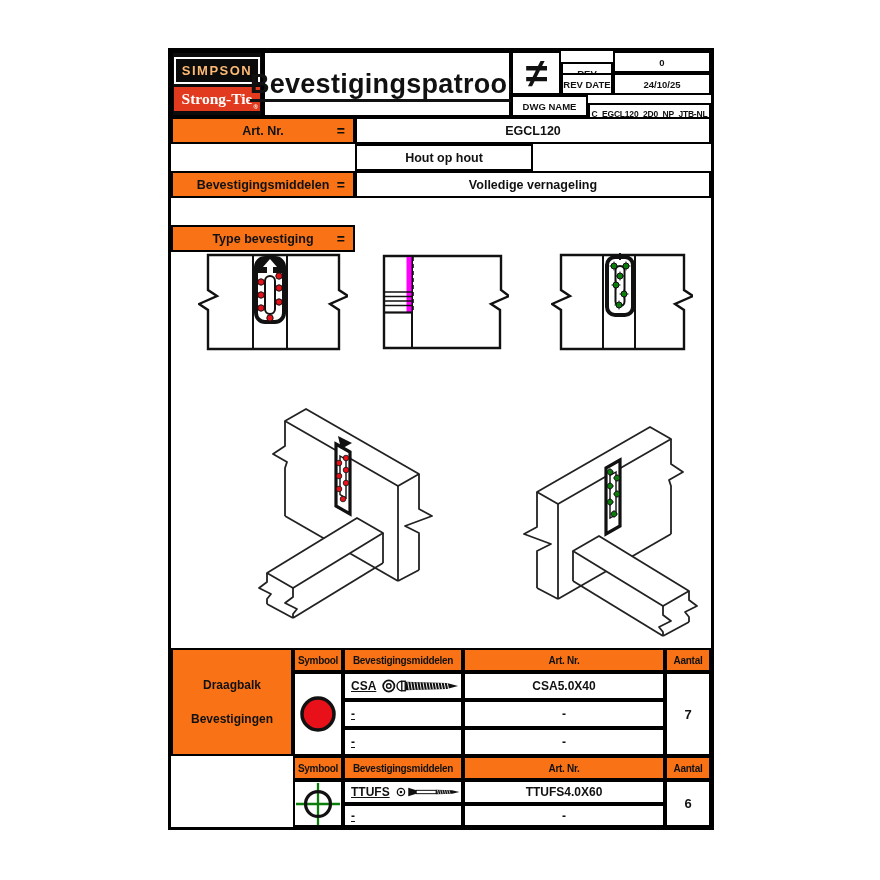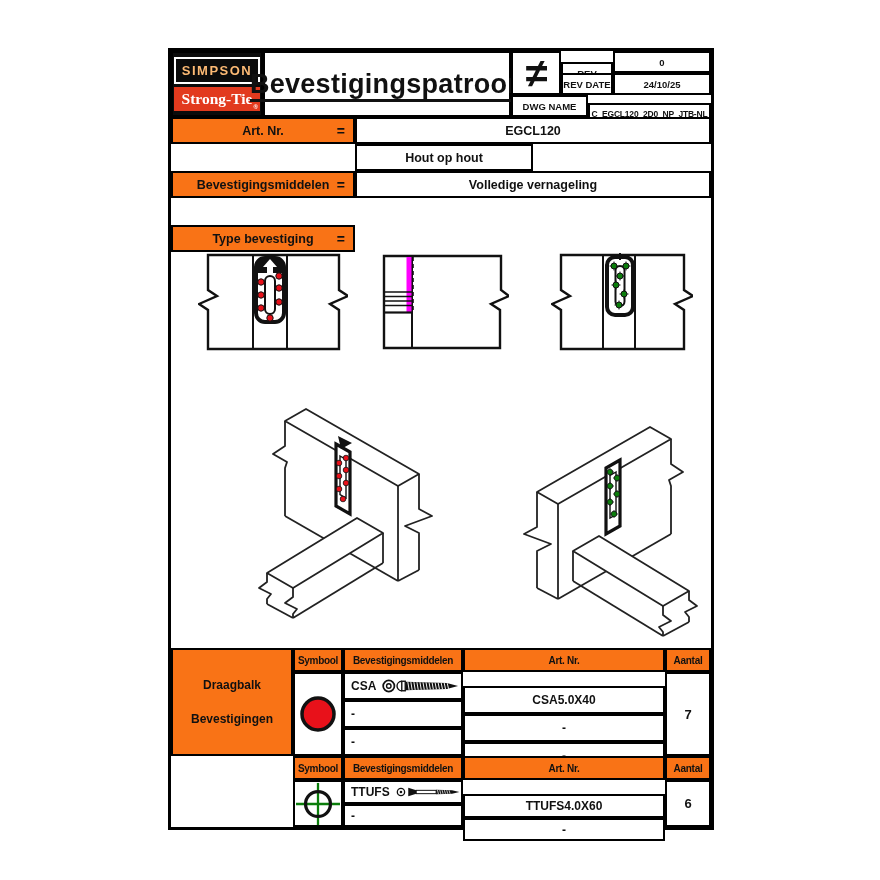--- a/index.html
+++ b/index.html
@@ -18,22 +18,22 @@
   .neq-cell{font-size:40px;font-weight:bold;font-style:italic;}
   .sm{font-size:9.5px;font-weight:bold;}
   .xs{font-size:8.5px;font-weight:bold;letter-spacing:-0.2px;}
   
   .info-label{font-size:12.5px;font-weight:bold;position:relative;}
   .info-label .eq{position:absolute;right:8px;font-size:14px;font-weight:bold;}
   .info-val{font-size:12.5px;font-weight:bold;}
   
   .th{font-size:10px;font-weight:bold;letter-spacing:-0.3px;}
   .group-cell{font-size:12px;font-weight:bold;flex-direction:column;line-height:1.25;gap:19px;}
-  .fast-cell{justify-content:flex-start;padding-left:6px;gap:5px;font-size:12px;font-weight:bold;}
-  .art-cell{font-size:12px;font-weight:bold;margin-top:14px;}
+  .fast-cell{justify-content:flex-start;padding-left:6px;gap:5px;font-size:12px;font-weight:bold;text-decoration:underline;}
+  .art-cell{font-size:12px;font-weight:bold;}
   .qty-cell{font-size:13px;font-weight:bold;}
   .drawing{position:absolute;}
   svg{display:block;}
 </style>
 </head>
 <body>
 
 <div class="page">
   <div class="doc">
 

